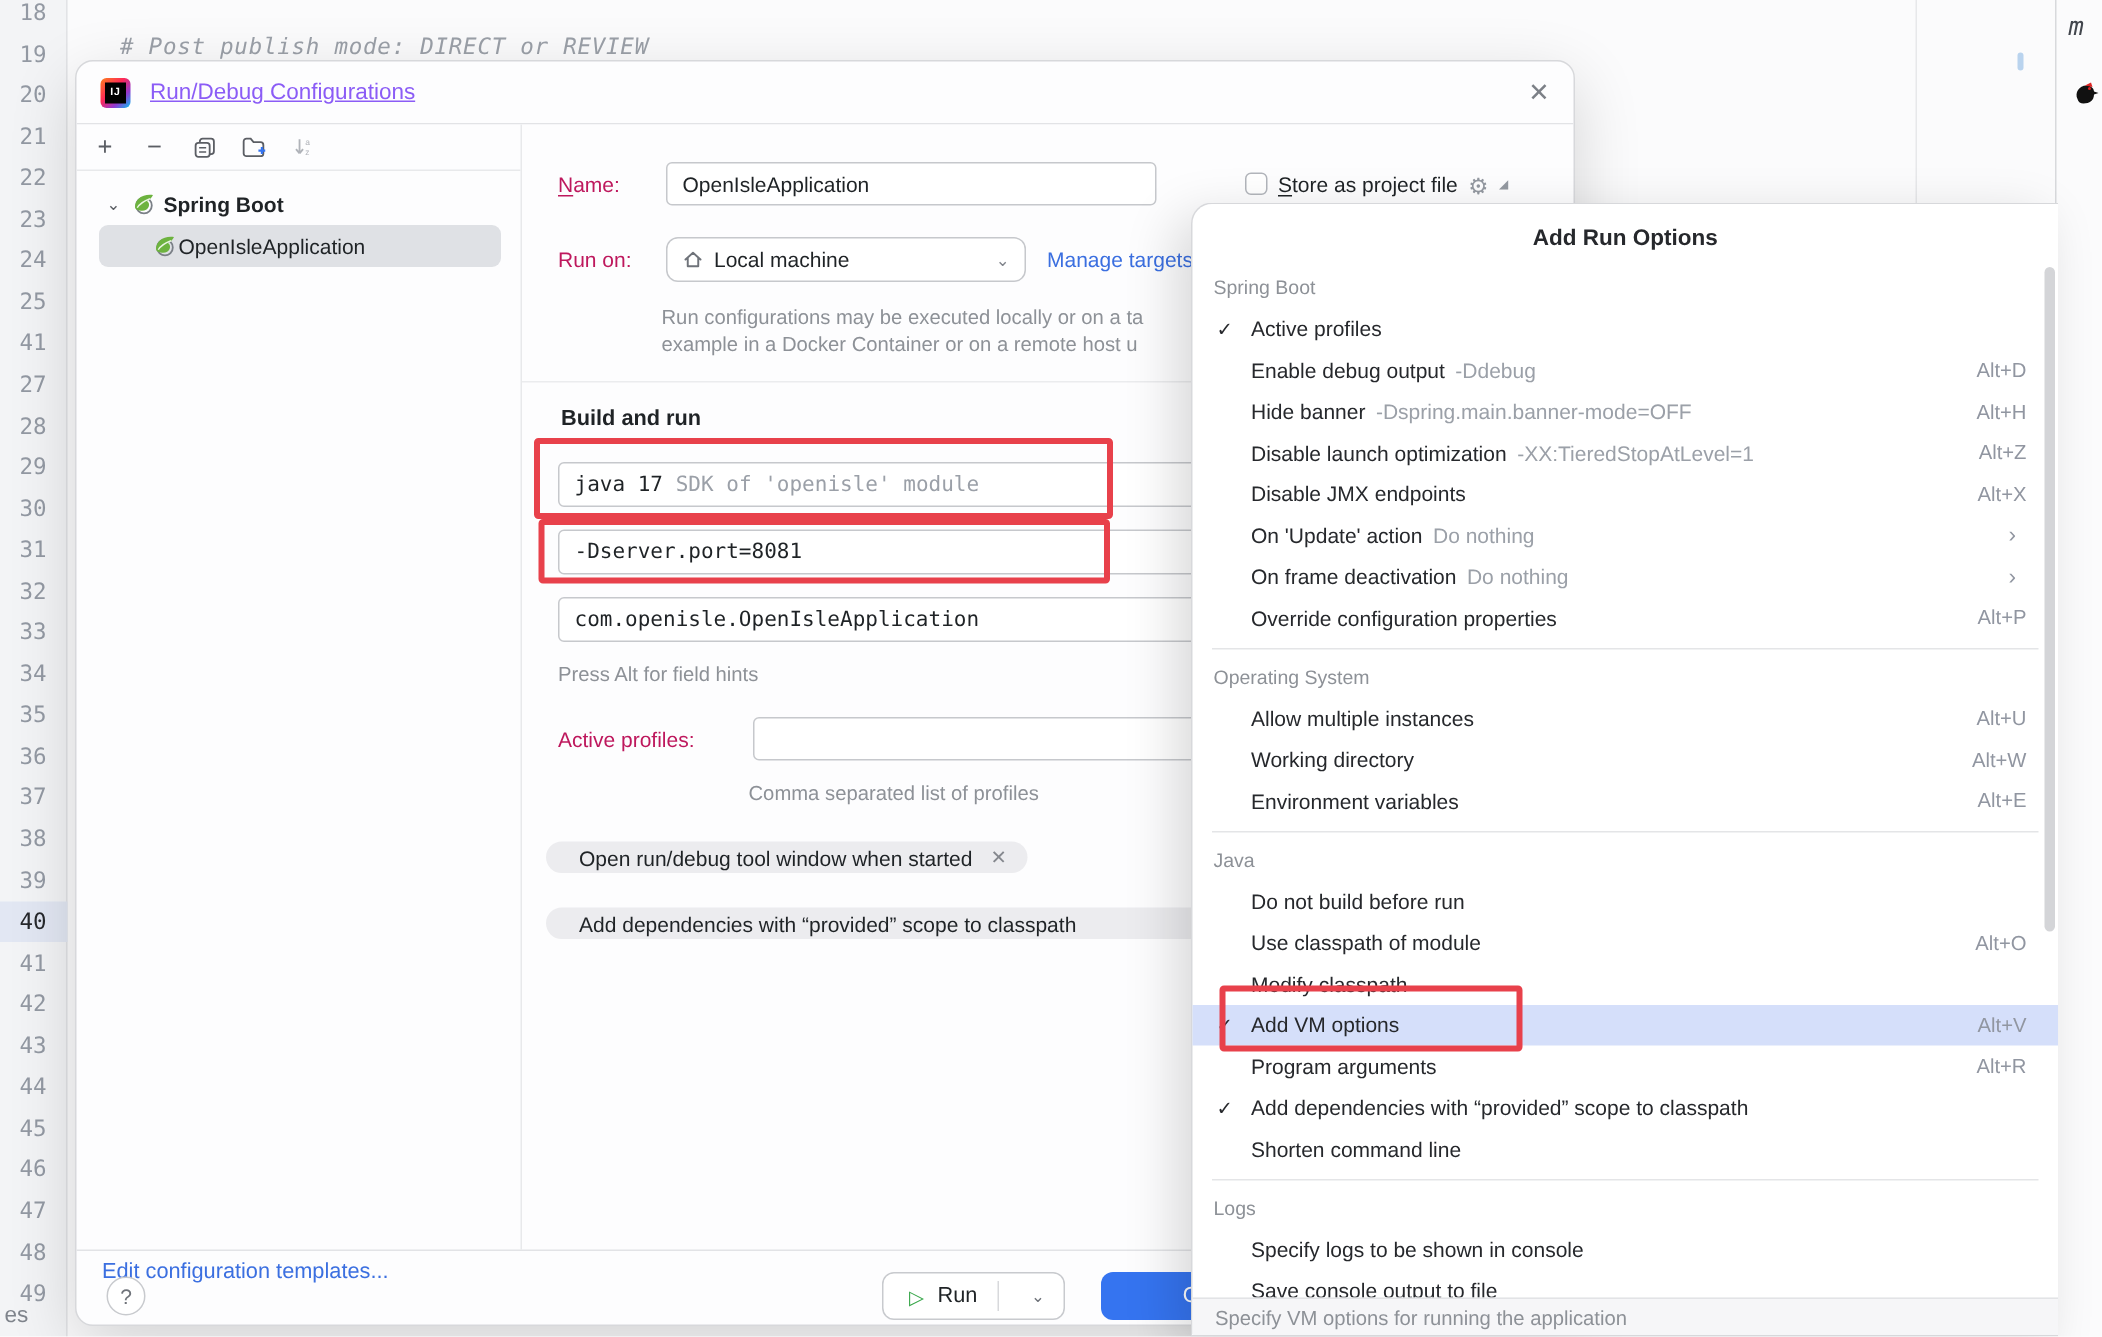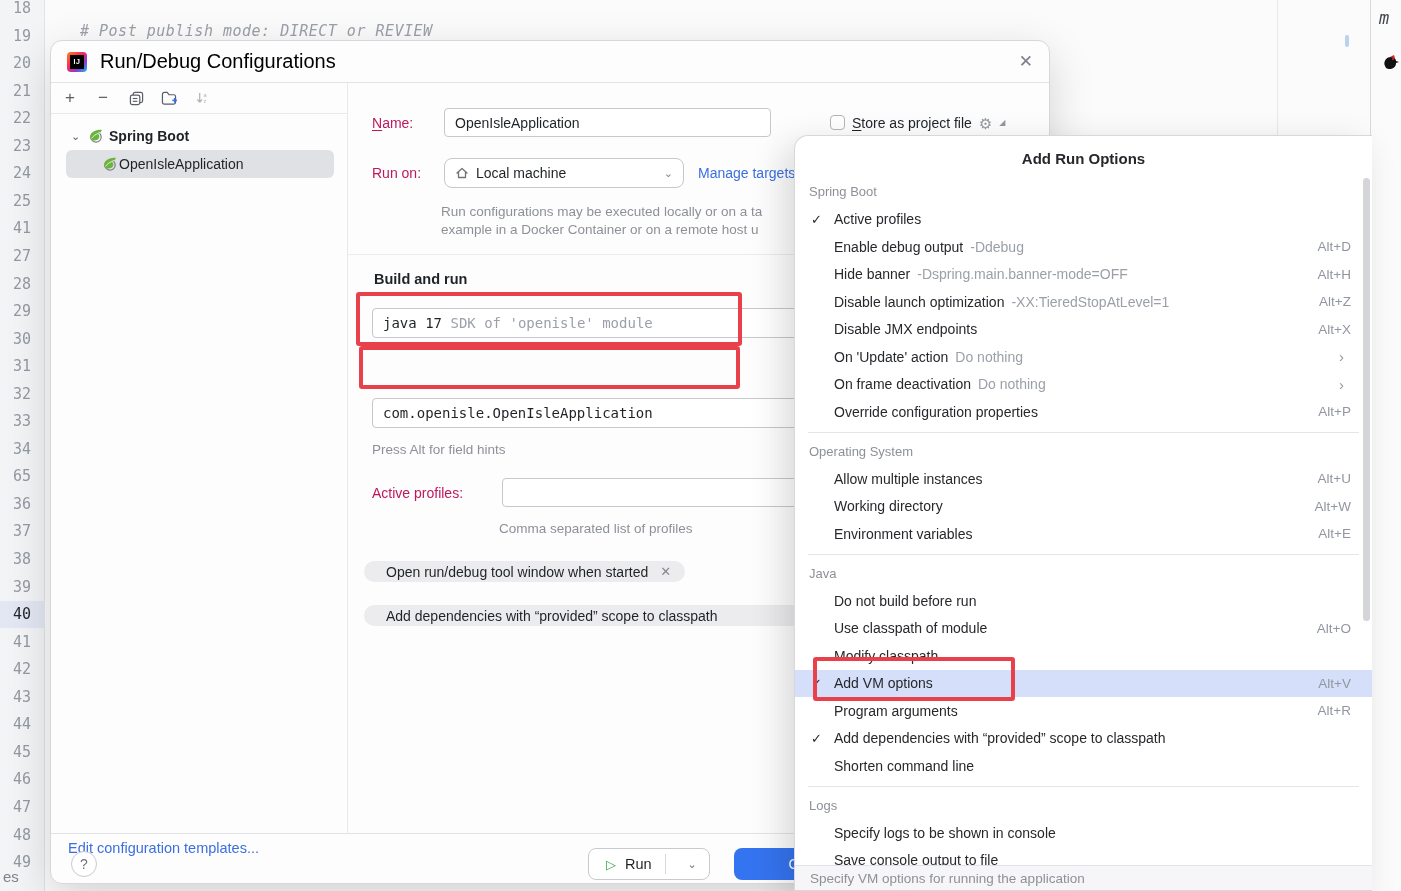--- a/index.html
+++ b/index.html
@@ -59,21 +59,21 @@
   #dlg-logo {
     width:20px; height:20px; border-radius:4px; margin-right:13px;
     background:linear-gradient(135deg,#fc801d 0%,#fe2857 40%,#9039d0 70%,#07c3f2 100%);
     position:relative;
   }
   #dlg-logo::after{
     content:"IJ"; position:absolute; left:3px; top:3px; right:3px; bottom:3px;
     background:#000; color:#fff; font-size:7px; font-weight:bold;
     display:flex; align-items:center; justify-content:center; letter-spacing:.5px;
   }
-  #dlg-title { font-size:20px; color:#000000; }
+  #dlg-title { font-size:15px; color:#8b5cf6;text-decoration:underline; }
   #dlg-close { margin-left:auto; color:#7c8087; font-size:17px; cursor:default; line-height:1; }
 
   
   #left-panel {
     position:absolute; left:0; top:42px; width:297px; height:750px;
     border-right:1px solid #e8e9eb;
   }
   #left-toolbar {
     height:31px; border-bottom:1px solid #e8e9eb; display:flex; align-items:center;
     padding-left:11px; gap:17px; color:#5b5e64;
@@ -208,21 +208,21 @@
     <div class="gutter-num" style="top: 187.85px;">25</div>
     <div class="gutter-num" style="top: 215.4px;">41</div>
     <div class="gutter-num" style="top: 242.95px;">27</div>
     <div class="gutter-num" style="top: 270.5px;">28</div>
     <div class="gutter-num" style="top: 298.05px;">29</div>
     <div class="gutter-num" style="top: 325.6px;">30</div>
     <div class="gutter-num" style="top: 353.15px;">31</div>
     <div class="gutter-num" style="top: 380.7px;">32</div>
     <div class="gutter-num" style="top: 408.25px;">33</div>
     <div class="gutter-num" style="top: 435.8px;">34</div>
-    <div class="gutter-num" style="top: 463.35px;">65</div>
+    <div class="gutter-num" style="top: 463.35px;">35</div>
     <div class="gutter-num" style="top: 490.9px;">36</div>
     <div class="gutter-num" style="top: 518.45px;">37</div>
     <div class="gutter-num" style="top: 546px;">38</div>
     <div class="gutter-num" style="top: 573.55px;">39</div>
     <div class="gutter-row-hl" style="top: 601.1px;"></div>
     <div class="gutter-num current" style="top: 601.1px;">40</div>
     <div class="gutter-num" style="top: 628.65px;">41</div>
     <div class="gutter-num" style="top: 656.2px;">42</div>
     <div class="gutter-num" style="top: 683.75px;">43</div>
     <div class="gutter-num" style="top: 711.3px;">44</div>
@@ -328,20 +328,23 @@
 
   <div class="hr-main" style="top:213px;"></div>
 
   <div id="build-run-title">Build and run</div>
 
   <div class="field code-field" style="left:321px; top:267px; width:560px; height:30px;">
     <span class="mono">java 17</span>
       <span class="mono hint-inline">&nbsp;</span>
       <span class="mono hint-inline">SDK of 'openisle' module</span>
   </div>
+  <div class="field code-field" style="left:321px; top:312px; width:560px; height:30px;">
+    <span class="mono">-Dserver.port=8081</span>
+  </div>
   <div class="field code-field" style="left:321px; top:357px; width:560px; height:30px;">
     <span class="mono">com.openisle.OpenIsleApplication</span>
   </div>
 
   <div class="gray-note" style="left:321px; top:401px;">Press Alt for field hints</div>
 
   <div class="lbl" style="left:321px; top:444px;">Active profiles:</div>
   <div class="field" style="left:451px; top:437px; width:430px; height:29px;">
       <span></span>
     </div>

